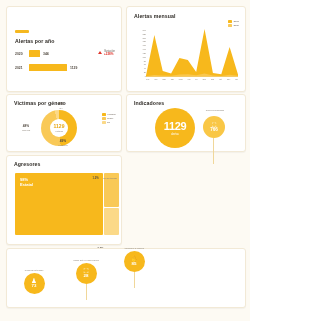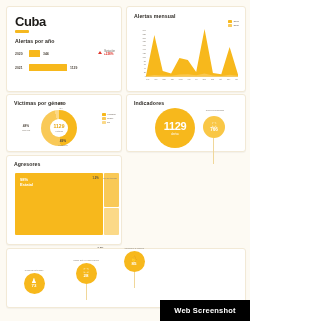--- a/index.html
+++ b/index.html
@@ -82,21 +82,20 @@
 
   #watermark{position:absolute;right:0;bottom:0;width:90px;height:21px;background:#000;display:flex;align-items:center;justify-content:center;}
   #watermark span{color:#fff;font-size:7.5px;font-weight:bold;letter-spacing:.2px;}
 </style>
 </head>
 <body>
 
 <div id="page">
 
   <div class="card" id="c-head">
-    <div id="title">Cuba</div>
     <div id="title-rule"></div>
     <div id="lbl-anio" class="card-title">Alertas por año</div>
 
     <div class="bar-row" style="left:8px;top:43px;">
       <span class="bar-yr">2020</span>
       <span class="bar" style="width:11px;"></span>
       <span class="bar-val">344</span>
     </div>
 
     <div class="bar-row" style="left:8px;top:57px;">
@@ -263,16 +262,13 @@
     <div class="badge" style="left:110px;top:-2px;">
       <div class="cap">Agresiones a mujeres</div>
       <div class="circ">
         <span class="gl">✋</span>
         <span class="n">85</span>
       </div>
       <div class="tail"></div>
     </div>
   </div>
 
-  <div id="watermark">
-    <span>Web Screenshot</span>
-  </div>
 </div>
 
 </body></html>

